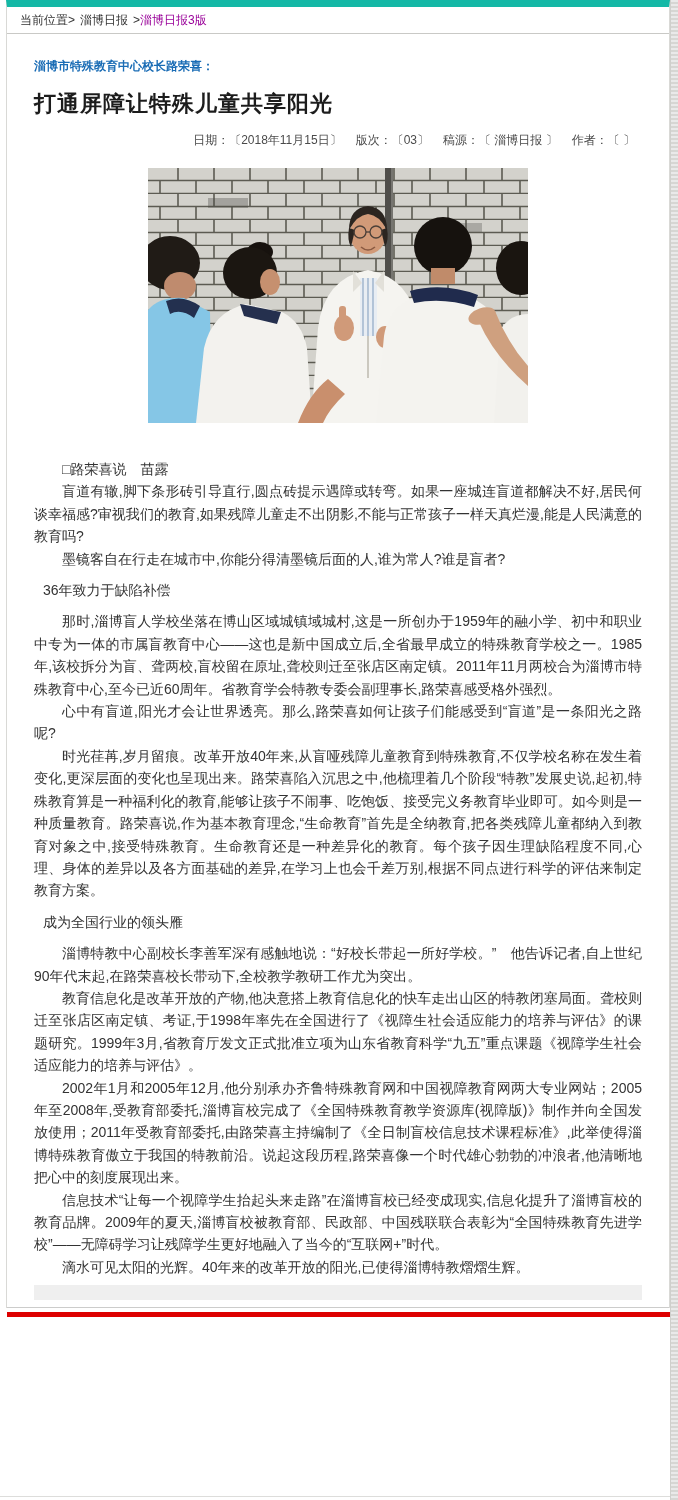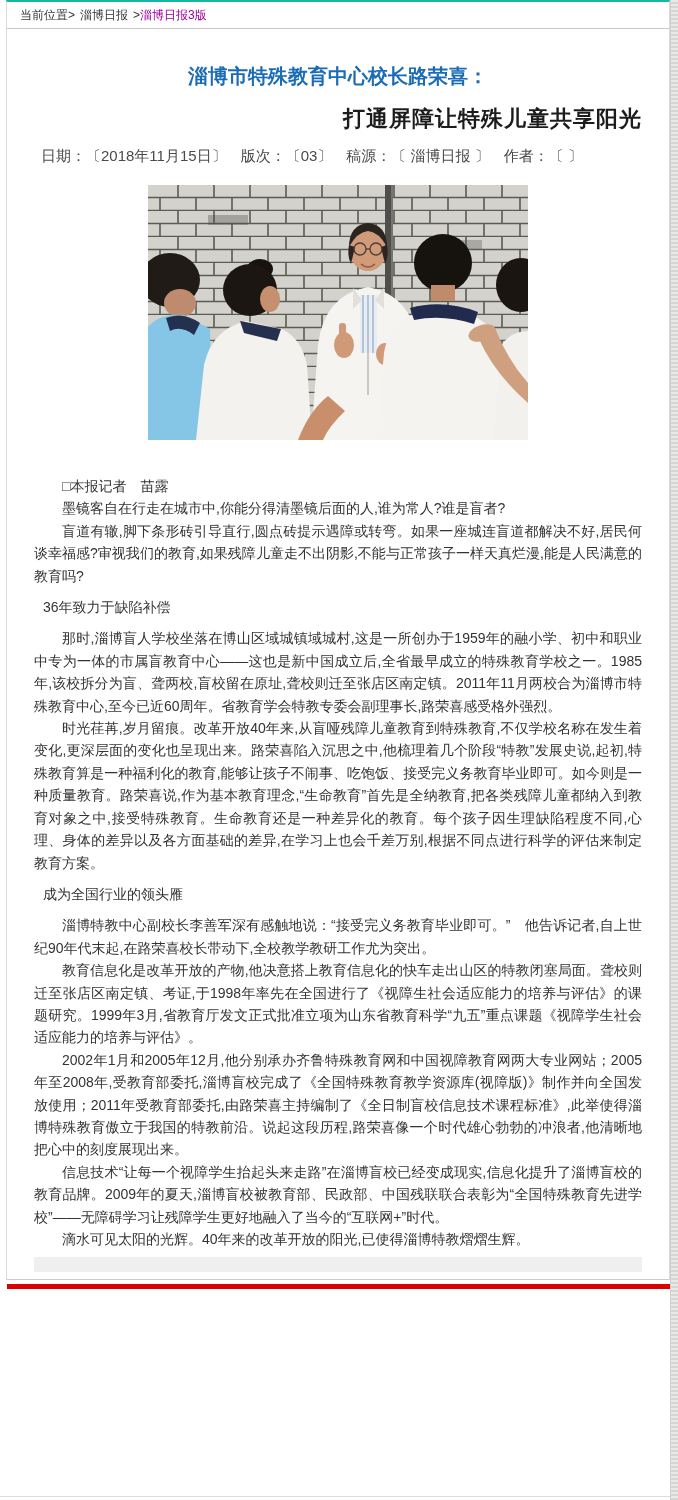--- a/index.html
+++ b/index.html
@@ -10,37 +10,37 @@
   }
   
   .scrollbar{
     position:absolute;top:0;right:0;width:7px;height:1500px;z-index:9;
     background:repeating-linear-gradient(180deg,#e9e9e9 0 2px,#d6d6d3 2px 4px);
     border-left:1px solid #cfcfcc;
   }
   
   .frame{
     margin:0 8px 0 6px;
-    border-left:1px solid #d9d9d6;border-right:1px solid #d9d9d6;border-top:2px solid #14b8a6;
+    border-left:1px solid #d9d9d6;border-right:1px solid #d9d9d6;border-top:7px solid #14b8a6;
   }
   .breadcrumb-bar{
     height:26px;line-height:26px;padding-left:13px;
     font-size:12px;color:#333;background:#fff;
     border-bottom:1px solid #c9c9c6;
     white-space:nowrap;
   }
   .crumb-label{color:#333;}
   .crumb-link{color:#333;margin-left:5px;cursor:pointer;}
   .crumb-sep{color:#333;margin-left:5px;}
   .crumb-link-active{color:#990099;cursor:pointer;}
   .content{padding:0 0 7px 0;border-bottom:1px solid #cccccb;background:#fff;}
   .article{padding:0 27px;}
-  .subtitle{margin-top:34px;text-align:center;font-size:20px;font-weight:bold;color:#1a6cb5;}
-  .title{margin-top:14px;text-align:right;font-size:22px;font-weight:bold;color:#1c1c1c;letter-spacing:1px;}
-  .meta{margin-top:13px;text-align:left;font-size:15px;color:#4a4a4a;}
+  .subtitle{margin-top:24px;text-align:left;font-size:12px;font-weight:bold;color:#1a6cb5;}
+  .title{margin-top:14px;text-align:left;font-size:22px;font-weight:bold;color:#1c1c1c;letter-spacing:1px;}
+  .meta{margin-top:13px;text-align:right;font-size:12px;color:#4a4a4a;}
   .meta-item{margin:0 7px;white-space:nowrap;}
   .photo-wrap{width:380px;height:255px;margin:19px auto 0;overflow:hidden;background:#cfcec9;}
   .body-text{margin-top:35px;font-size:14px;line-height:22.4px;color:#333;text-align:justify;}
   .para{margin:0;text-indent:2em;}
   .subhead{margin:9px;text-indent:0;}
   .grey-strip{margin:7px 27px 0 27px;height:15px;background:#efefef;}
   .red-line{height:5px;background:#dd0000;margin:4px 0 0 7px;}
   .page-bottom-line{position:absolute;left:0;right:0;bottom:3px;border-top:1px solid #dddddb;}
 </style>
 </head>
@@ -110,28 +110,29 @@
           <path d="M262 123 Q295 114 330 127 L326 139 Q295 129 266 135 Z" fill="#202b4d"></path>
 
           <ellipse cx="373" cy="100" rx="25" ry="27" fill="#1a1510"></ellipse>
           <path d="M346 255 L352 162 Q362 146 380 146 L380 255 Z" fill="#f2f1ed"></path>
           <path d="M380 218 Q346 188 331 154 L347 143 Q359 174 380 198 Z" fill="#cfa07f"></path>
           <ellipse cx="334" cy="148" rx="14" ry="8" fill="#cfa07f" transform="rotate(-18 334 148)"></ellipse>
         </svg>
       </div>
 
       <div class="body-text">
-          <div class="para">□本报记者　苗露</div>
+          <div class="para">□路荣喜说　苗露</div>
+          <div class="para">盲道有辙,脚下条形砖引导直行,圆点砖提示遇障或转弯。如果一座城连盲道都解决不好,居民何谈幸福感?审视我们的教育,如果残障儿童走不出阴影,不能与正常孩子一样天真烂漫,能是人民满意的教育吗?</div>
           <div class="para">墨镜客自在行走在城市中,你能分得清墨镜后面的人,谁为常人?谁是盲者?</div>
-          <div class="para">盲道有辙,脚下条形砖引导直行,圆点砖提示遇障或转弯。如果一座城连盲道都解决不好,居民何谈幸福感?审视我们的教育,如果残障儿童走不出阴影,不能与正常孩子一样天真烂漫,能是人民满意的教育吗?</div>
           <div class="subhead">36年致力于缺陷补偿</div>
           <div class="para">那时,淄博盲人学校坐落在博山区域城镇域城村,这是一所创办于1959年的融小学、初中和职业中专为一体的市属盲教育中心——这也是新中国成立后,全省最早成立的特殊教育学校之一。1985年,该校拆分为盲、聋两校,盲校留在原址,聋校则迁至张店区南定镇。2011年11月两校合为淄博市特殊教育中心,至今已近60周年。省教育学会特教专委会副理事长,路荣喜感受格外强烈。</div>
+          <div class="para">心中有盲道,阳光才会让世界透亮。那么,路荣喜如何让孩子们能感受到“盲道”是一条阳光之路呢?</div>
           <div class="para">时光荏苒,岁月留痕。改革开放40年来,从盲哑残障儿童教育到特殊教育,不仅学校名称在发生着变化,更深层面的变化也呈现出来。路荣喜陷入沉思之中,他梳理着几个阶段“特教”发展史说,起初,特殊教育算是一种福利化的教育,能够让孩子不闹事、吃饱饭、接受完义务教育毕业即可。如今则是一种质量教育。路荣喜说,作为基本教育理念,“生命教育”首先是全纳教育,把各类残障儿童都纳入到教育对象之中,接受特殊教育。生命教育还是一种差异化的教育。每个孩子因生理缺陷程度不同,心理、身体的差异以及各方面基础的差异,在学习上也会千差万别,根据不同点进行科学的评估来制定教育方案。</div>
           <div class="subhead">成为全国行业的领头雁</div>
-          <div class="para">淄博特教中心副校长李善军深有感触地说：“接受完义务教育毕业即可。”　他告诉记者,自上世纪90年代末起,在路荣喜校长带动下,全校教学教研工作尤为突出。</div>
+          <div class="para">淄博特教中心副校长李善军深有感触地说：“好校长带起一所好学校。”　他告诉记者,自上世纪90年代末起,在路荣喜校长带动下,全校教学教研工作尤为突出。</div>
           <div class="para">教育信息化是改革开放的产物,他决意搭上教育信息化的快车走出山区的特教闭塞局面。聋校则迁至张店区南定镇、考证,于1998年率先在全国进行了《视障生社会适应能力的培养与评估》的课题研究。1999年3月,省教育厅发文正式批准立项为山东省教育科学“九五”重点课题《视障学生社会适应能力的培养与评估》。</div>
           <div class="para">2002年1月和2005年12月,他分别承办齐鲁特殊教育网和中国视障教育网两大专业网站；2005年至2008年,受教育部委托,淄博盲校完成了《全国特殊教育教学资源库(视障版)》制作并向全国发放使用；2011年受教育部委托,由路荣喜主持编制了《全日制盲校信息技术课程标准》,此举使得淄博特殊教育傲立于我国的特教前沿。说起这段历程,路荣喜像一个时代雄心勃勃的冲浪者,他清晰地把心中的刻度展现出来。</div>
           <div class="para">信息技术“让每一个视障学生抬起头来走路”在淄博盲校已经变成现实,信息化提升了淄博盲校的教育品牌。2009年的夏天,淄博盲校被教育部、民政部、中国残联联合表彰为“全国特殊教育先进学校”——无障碍学习让残障学生更好地融入了当今的“互联网+”时代。</div>
           <div class="para">滴水可见太阳的光辉。40年来的改革开放的阳光,已使得淄博特教熠熠生辉。</div>
         </div>
     </div>
     <div class="grey-strip"></div>
   </div>
 </div>
 

